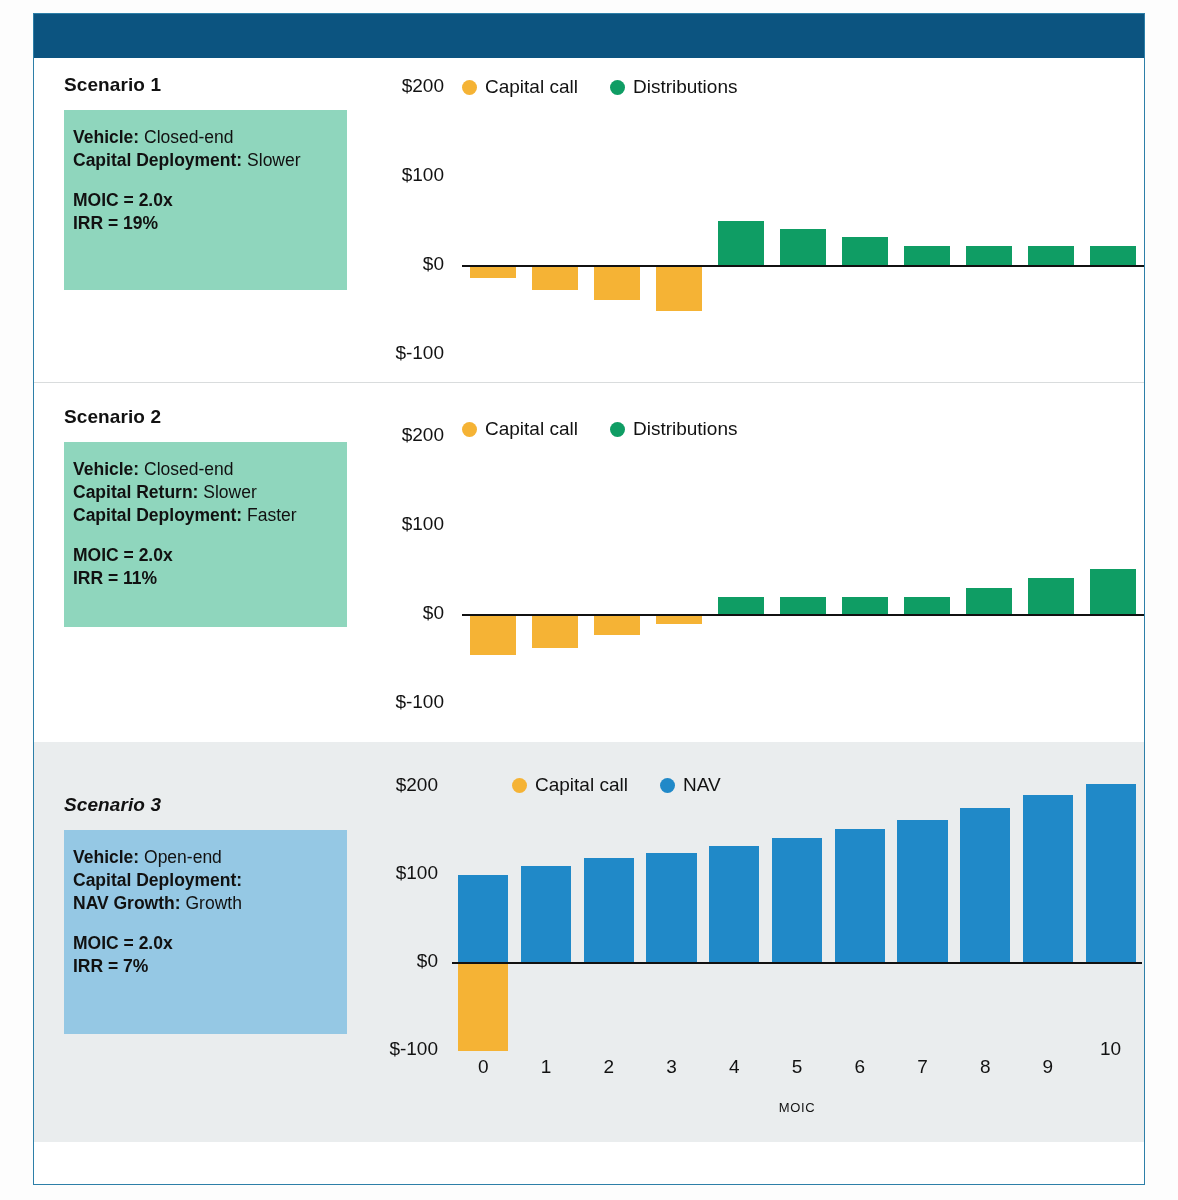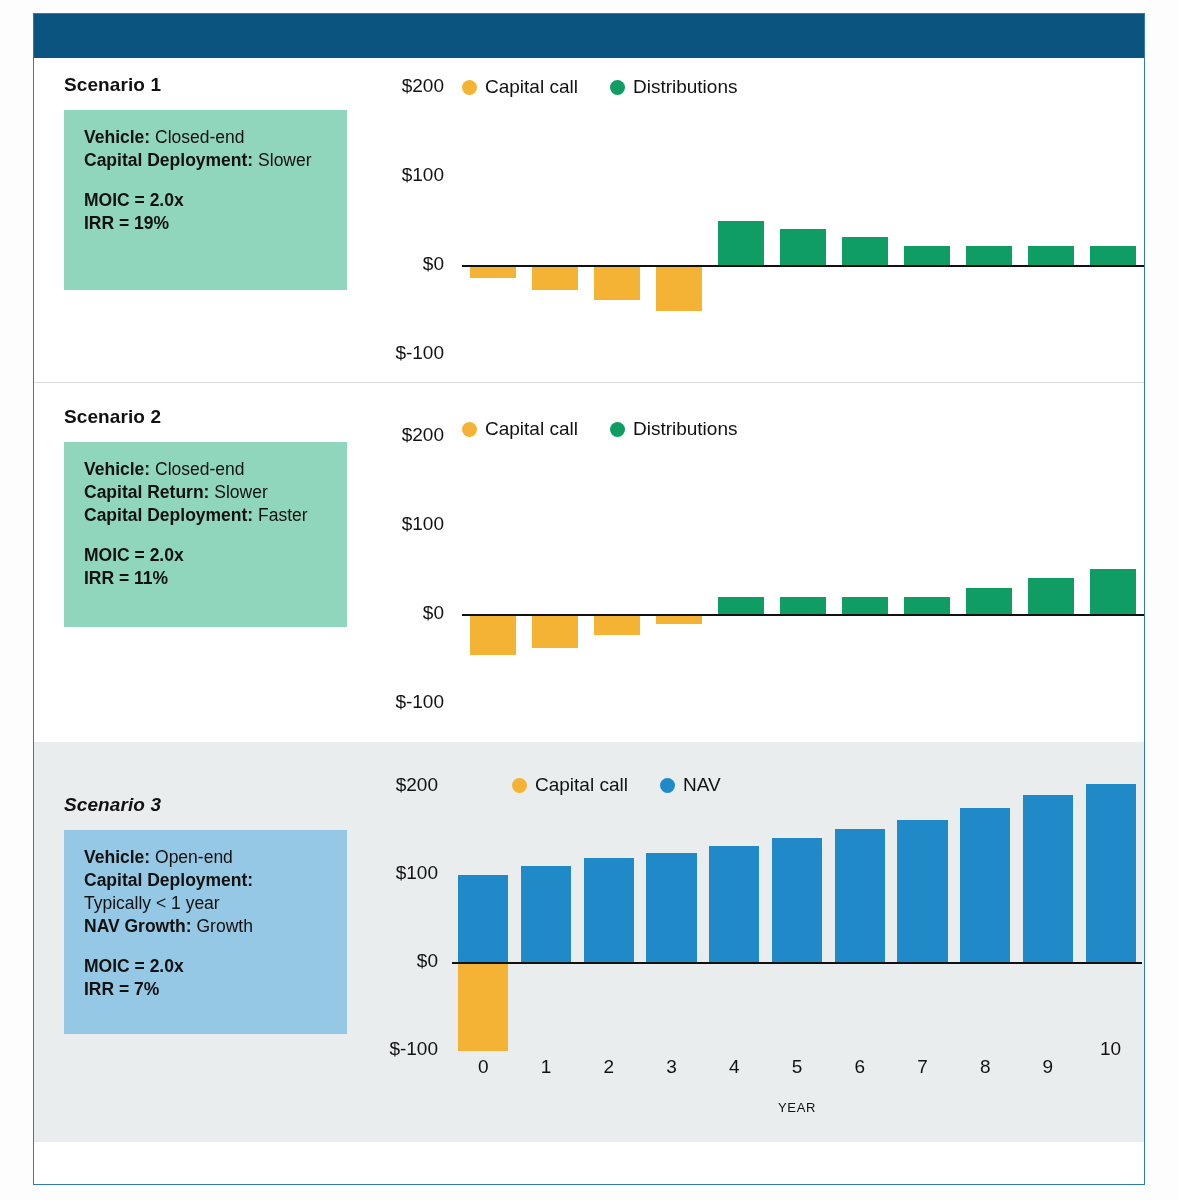--- a/index.html
+++ b/index.html
@@ -50,21 +50,21 @@
   .scn-title {
     position: absolute;
     font-size: 19px;
     font-weight: bold;
     color: #121212;
     letter-spacing: .1px;
   }
 
   .info-box {
     position: absolute;
-    padding: 16px 0 16px 20px;
+    padding: 16px 0 16px 9px;
   }
   .info-box.green { background: #8fd6bd; }
   .info-box.blue  { background: #95c8e4; }
   .info-line {
     font-size: 17.5px;
     color: #111111;
     line-height: 23px;
     white-space: nowrap;
   }
   .info-line b { font-weight: bold; }
@@ -234,23 +234,20 @@
 
   <section class="scenario" id="scn3">
     <div class="scn-title" style="left:30px; top:52px;font-style:italic;">Scenario 3</div>
 
     <div class="info-box blue" style="left:30px; top:88px; width:283px; height:204px;">
       <div class="info-line">
         <b>Vehicle:</b><span> Open-end</span>
       </div>
       <div class="info-line">
         <b>Capital Deployment:</b>
-      </div>
-      <div class="info-line">
-        <span>Typically &lt; 1 year</span>
       </div>
       <div class="info-line">
         <b>NAV Growth:</b><span> Growth</span>
       </div>
       <div class="info-gap"></div>
       <div class="info-line"><b>MOIC = 2.0x</b></div>
       <div class="info-line"><b>IRR = 7%</b></div>
     </div>
 
     <div class="chart" id="chart3-host" style="left:318px; top:20px; width:792px; height:370px;">
@@ -285,17 +282,17 @@
         <div class="xtick" style="left: 162.727px; width: 62.7273px; top: 294px;">1</div>
         <div class="xtick" style="left: 225.455px; width: 62.7273px; top: 294px;">2</div>
         <div class="xtick" style="left: 288.182px; width: 62.7273px; top: 294px;">3</div>
         <div class="xtick" style="left: 350.909px; width: 62.7273px; top: 294px;">4</div>
         <div class="xtick" style="left: 413.636px; width: 62.7273px; top: 294px;">5</div>
         <div class="xtick" style="left: 476.364px; width: 62.7273px; top: 294px;">6</div>
         <div class="xtick" style="left: 539.091px; width: 62.7273px; top: 294px;">7</div>
         <div class="xtick" style="left: 601.818px; width: 62.7273px; top: 294px;">8</div>
         <div class="xtick" style="left: 664.545px; width: 62.7273px; top: 294px;">9</div>
         <div class="xtick" style="left: 727.273px; width: 62.7273px; top: 276px;">10</div>
-        <div class="axis-title" style="left: 100px; width: 690px; top: 338px;">YEAR</div>
+        <div class="axis-title" style="left: 100px; width: 690px; top: 338px;">MOIC</div>
       </div>
   </section>
 
 </div>
 
 </body></html>

